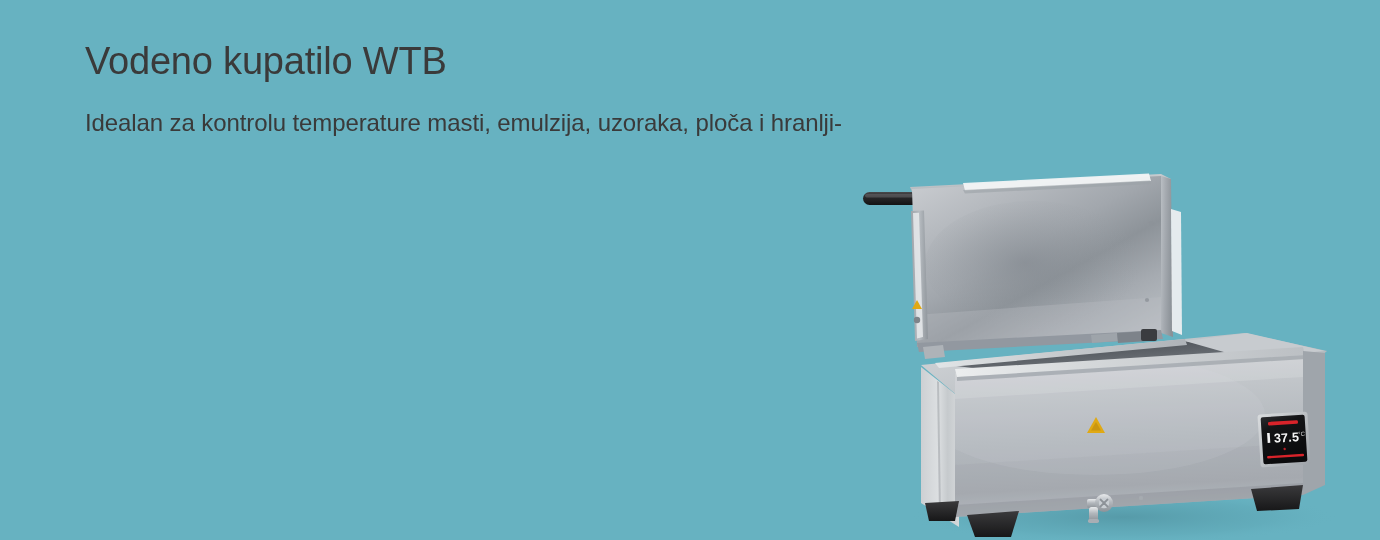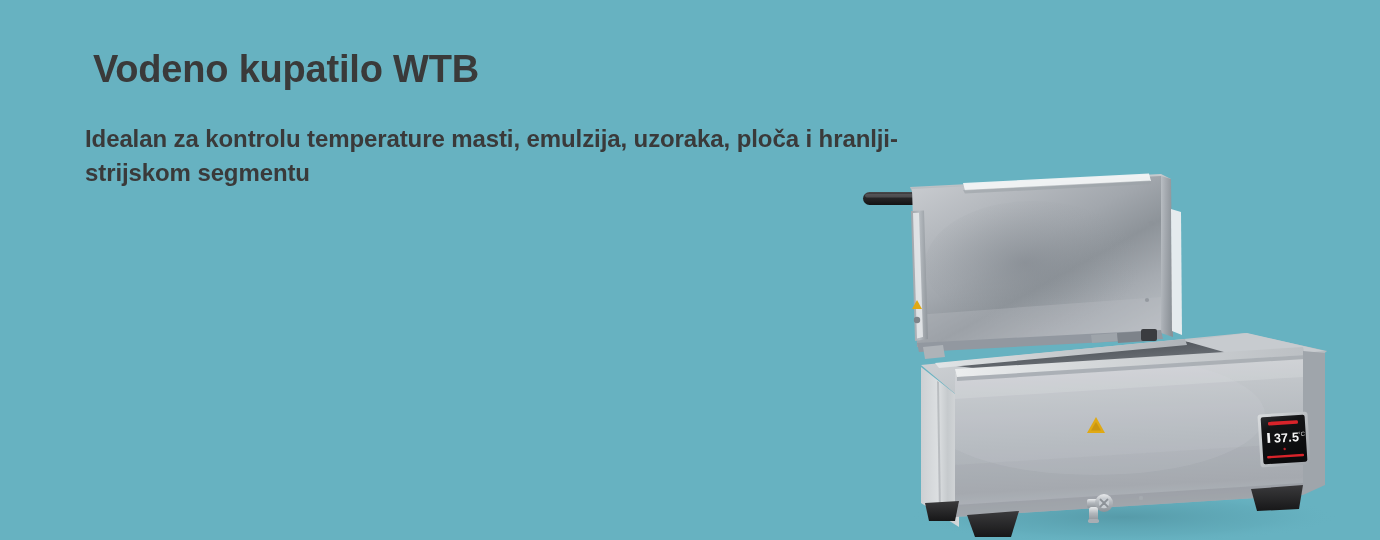--- a/index.html
+++ b/index.html
@@ -24,33 +24,33 @@
 
   
   .text-block {
     position: absolute;
     left: 85px;
     top: 38px;
     width: 930px;
     z-index: 5;
   }
   .hero-title {
-    margin: 8px;
+    margin: 0;
     font-size: 38px;
-    font-weight: 700;
+    font-weight: 400;
     line-height: 46px;
     color: #3a3a3a;
     letter-spacing: -0.2px;
     white-space: nowrap;
   }
   .hero-desc {
     margin: 0;
     padding-top: 22px;
     font-size: 24px;
-    font-weight: 700;
+    font-weight: 400;
     line-height: 34px;
     color: #3a3a3a;
     letter-spacing: -0.1px;
   }
   .hero-desc .ln { display: block; white-space: nowrap; }
 
   
   .product {
     position: absolute;
     left: 855px;
@@ -63,21 +63,20 @@
 </style>
 </head>
 <body>
 
 <div class="hero">
 
   <div class="text-block">
     <h1 class="hero-title">Vodeno kupatilo WTB</h1>
     <p class="hero-desc">
       <span class="ln">Idealan za kontrolu temperature masti, emulzija, uzoraka, ploča i hranlji-</span>
-      <span class="ln">strijskom segmentu</span>
     </p>
   </div>
 
   <div class="product">
     <svg viewBox="0 0 500 375" xmlns="http://www.w3.org/2000/svg">
       <defs>
 
         <linearGradient id="lidOuter" x1="0" y1="0" x2="0.25" y2="1">
           <stop offset="0%" stop-color="#e6e8ea"></stop>
           <stop offset="18%" stop-color="#cfd2d5"></stop>

